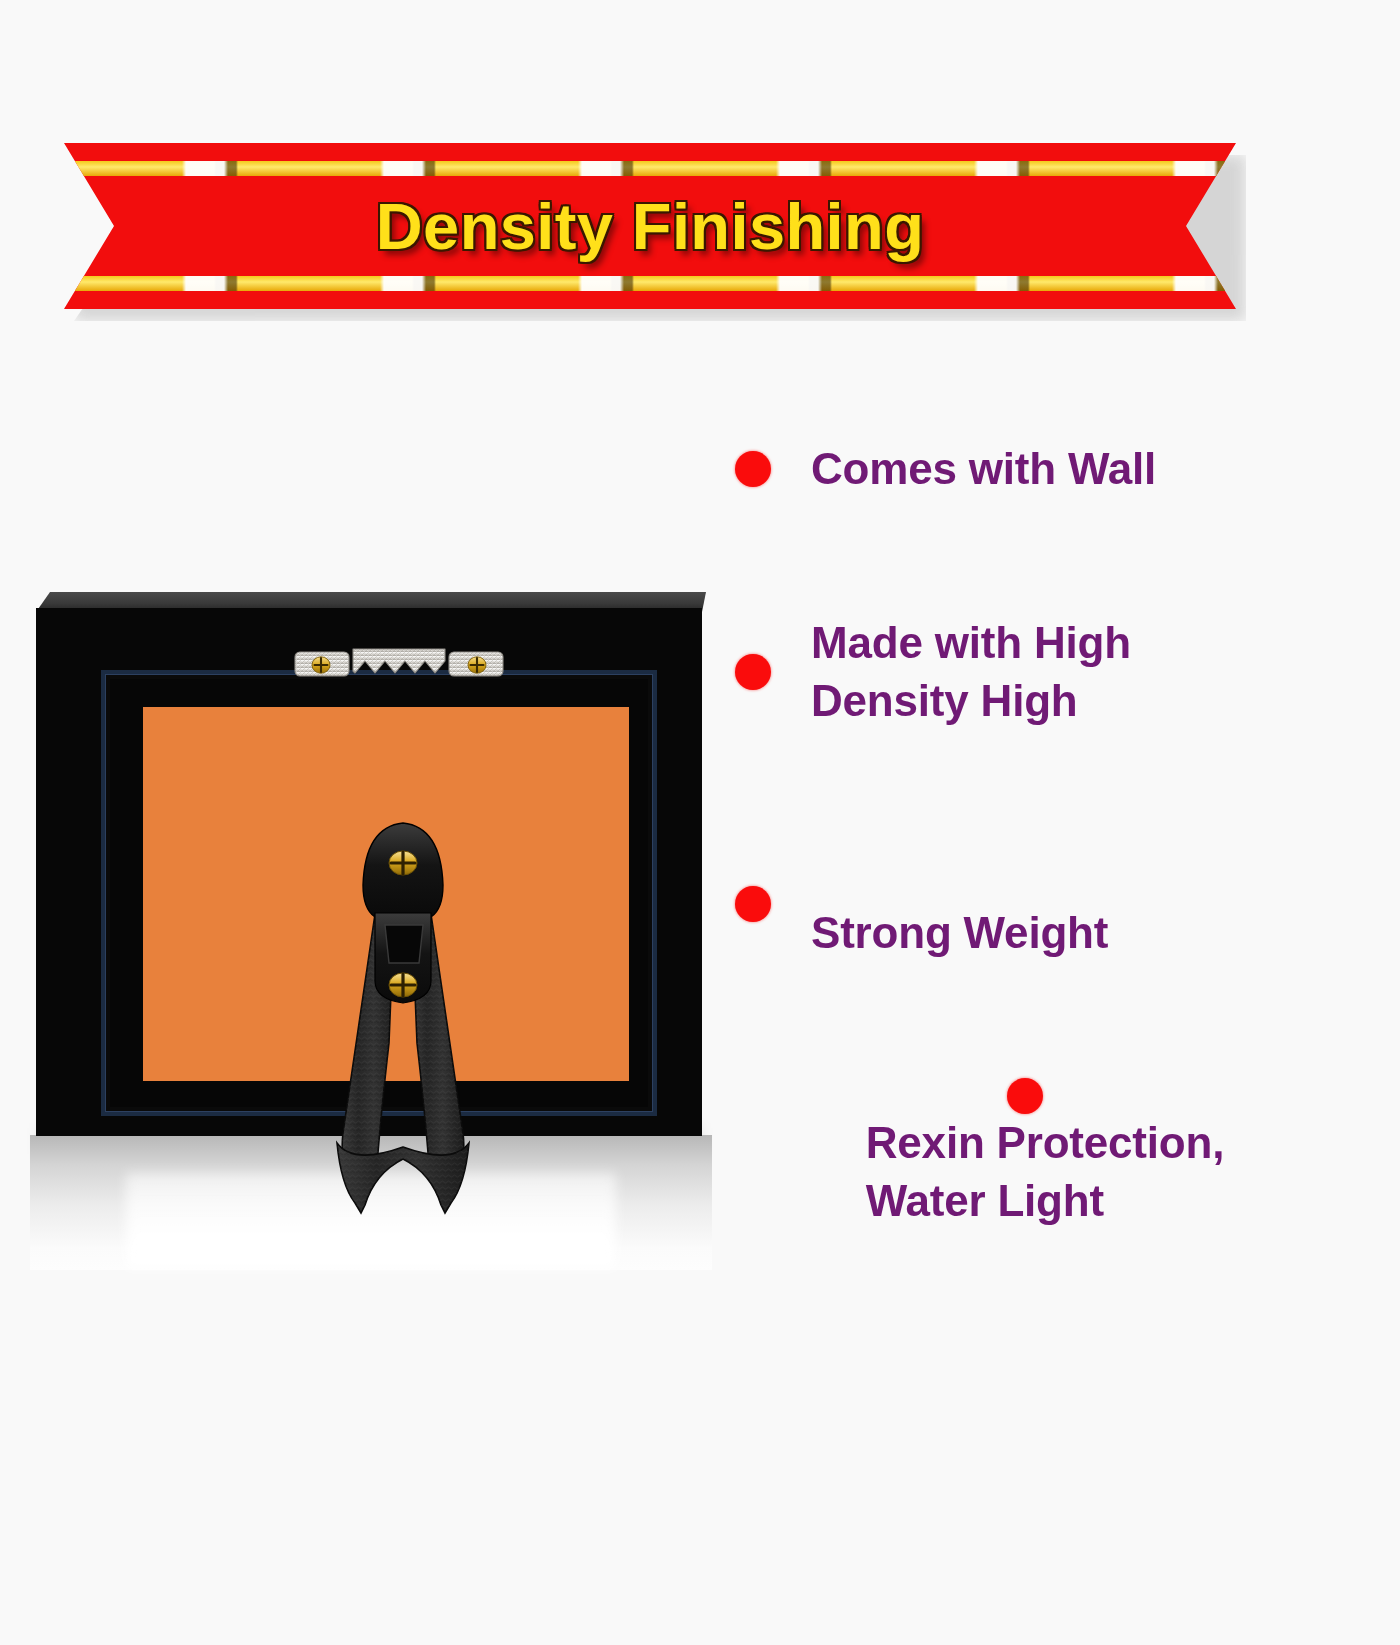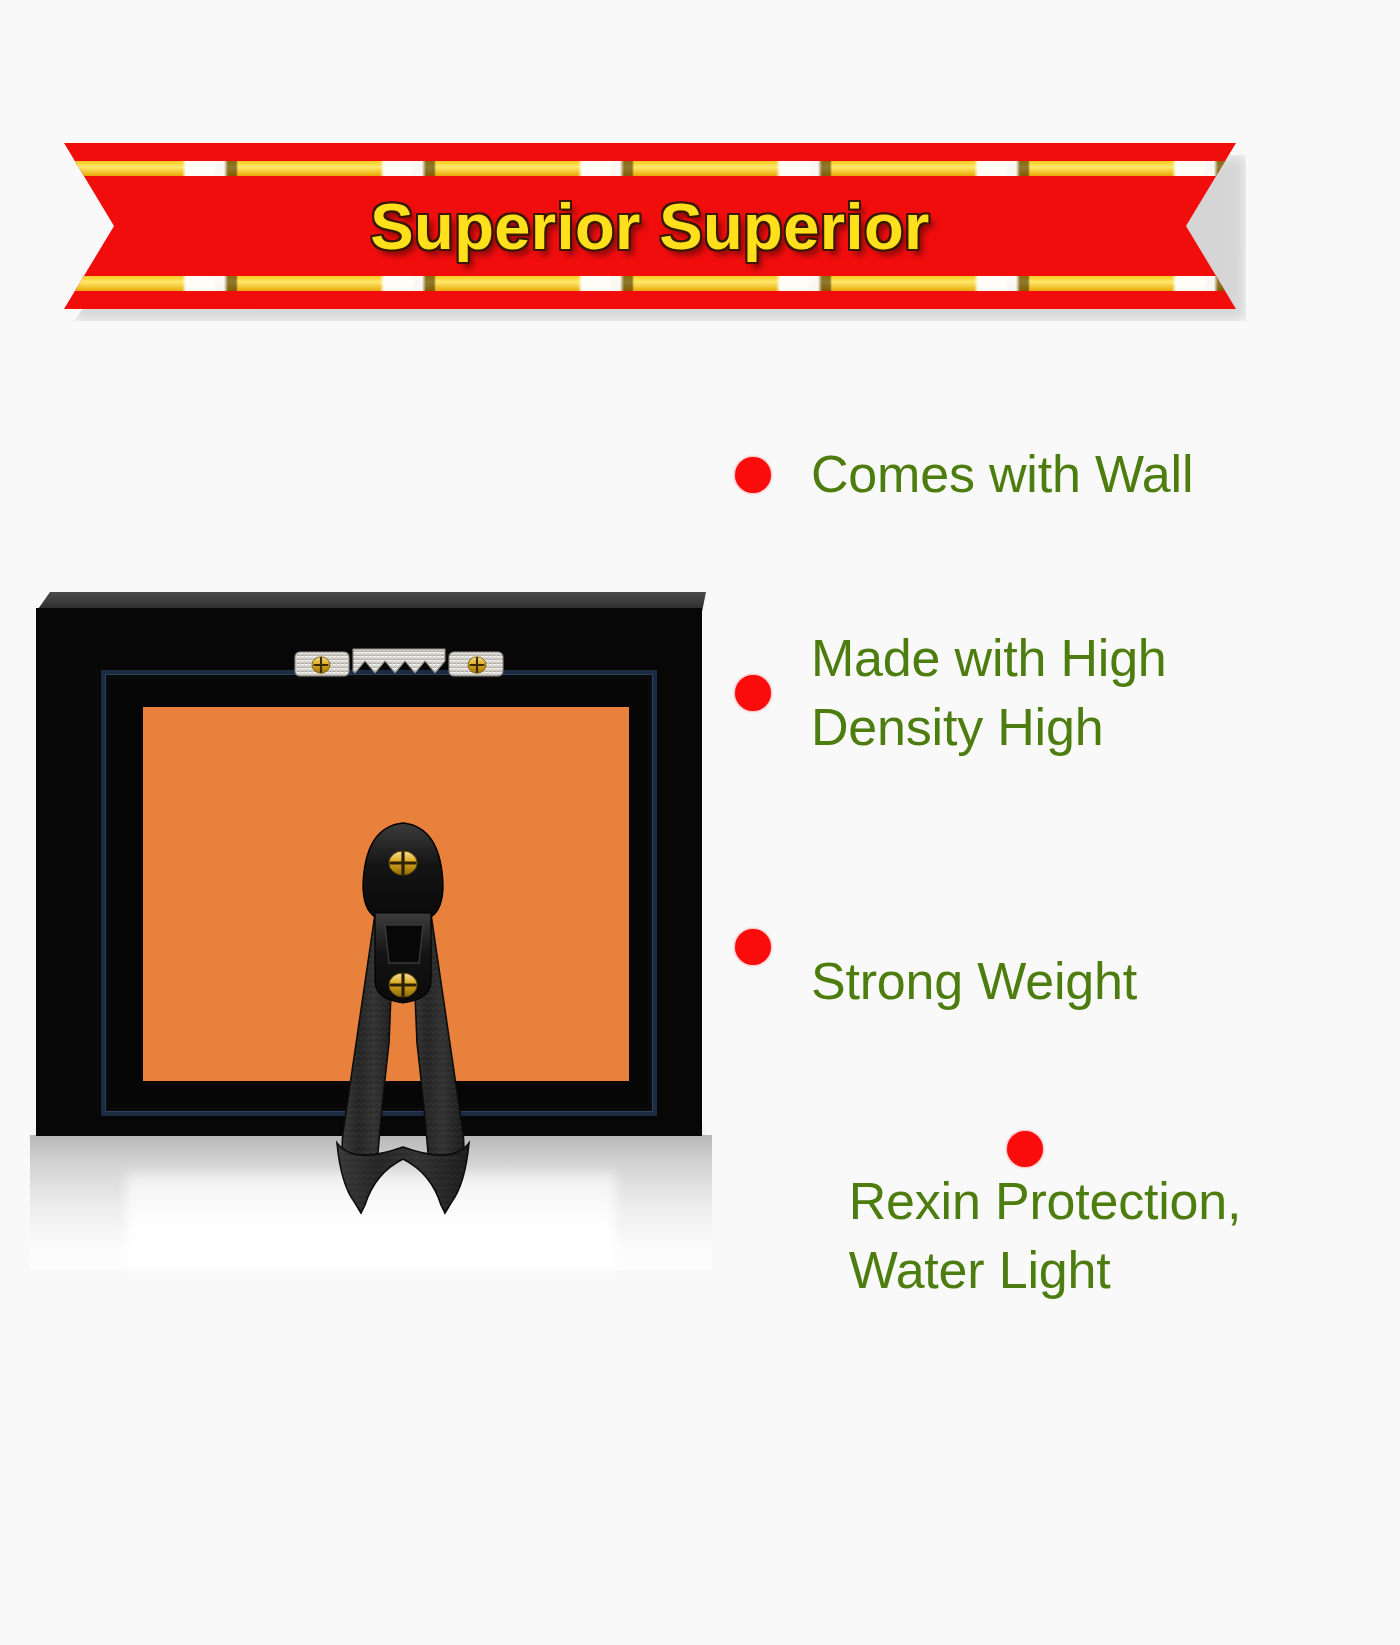--- a/index.html
+++ b/index.html
@@ -151,36 +151,36 @@
   }
   .bullet-row:last-child{ margin-bottom:0;flex-direction:column; }
   .bullet-dot{
     width:36px; height:36px; border-radius:50%;
     background:#fa0c0c;
     flex:0 0 36px;
     margin-right:40px;
     box-shadow:0 0 3px rgba(250,12,12,.6);
   }
   .bullet-text{
-    font-size:52px; font-weight:normal;
-    color:#4d7c0f;
+    font-size:44px; font-weight:bold;
+    color:#701a75;
     line-height:1.33;
     letter-spacing:-.2px;
   }
 </style>
 </head>
 <body>
 
 <div id="banner-wrap">
   <div id="banner-shadow"></div>
   <div id="banner">
     <div class="stripe" id="stripe-top"></div>
     <div class="stripe" id="stripe-bottom"></div>
   </div>
-  <div id="banner-title">Superior Superior</div>
+  <div id="banner-title">Density Finishing</div>
 </div>
 
 <div id="product">
 
   <div id="frame-shadow"></div>
   <div id="reflection"></div>
   <div id="reflection-inner"></div>
 
   <div id="frame-top-edge"></div>
 

